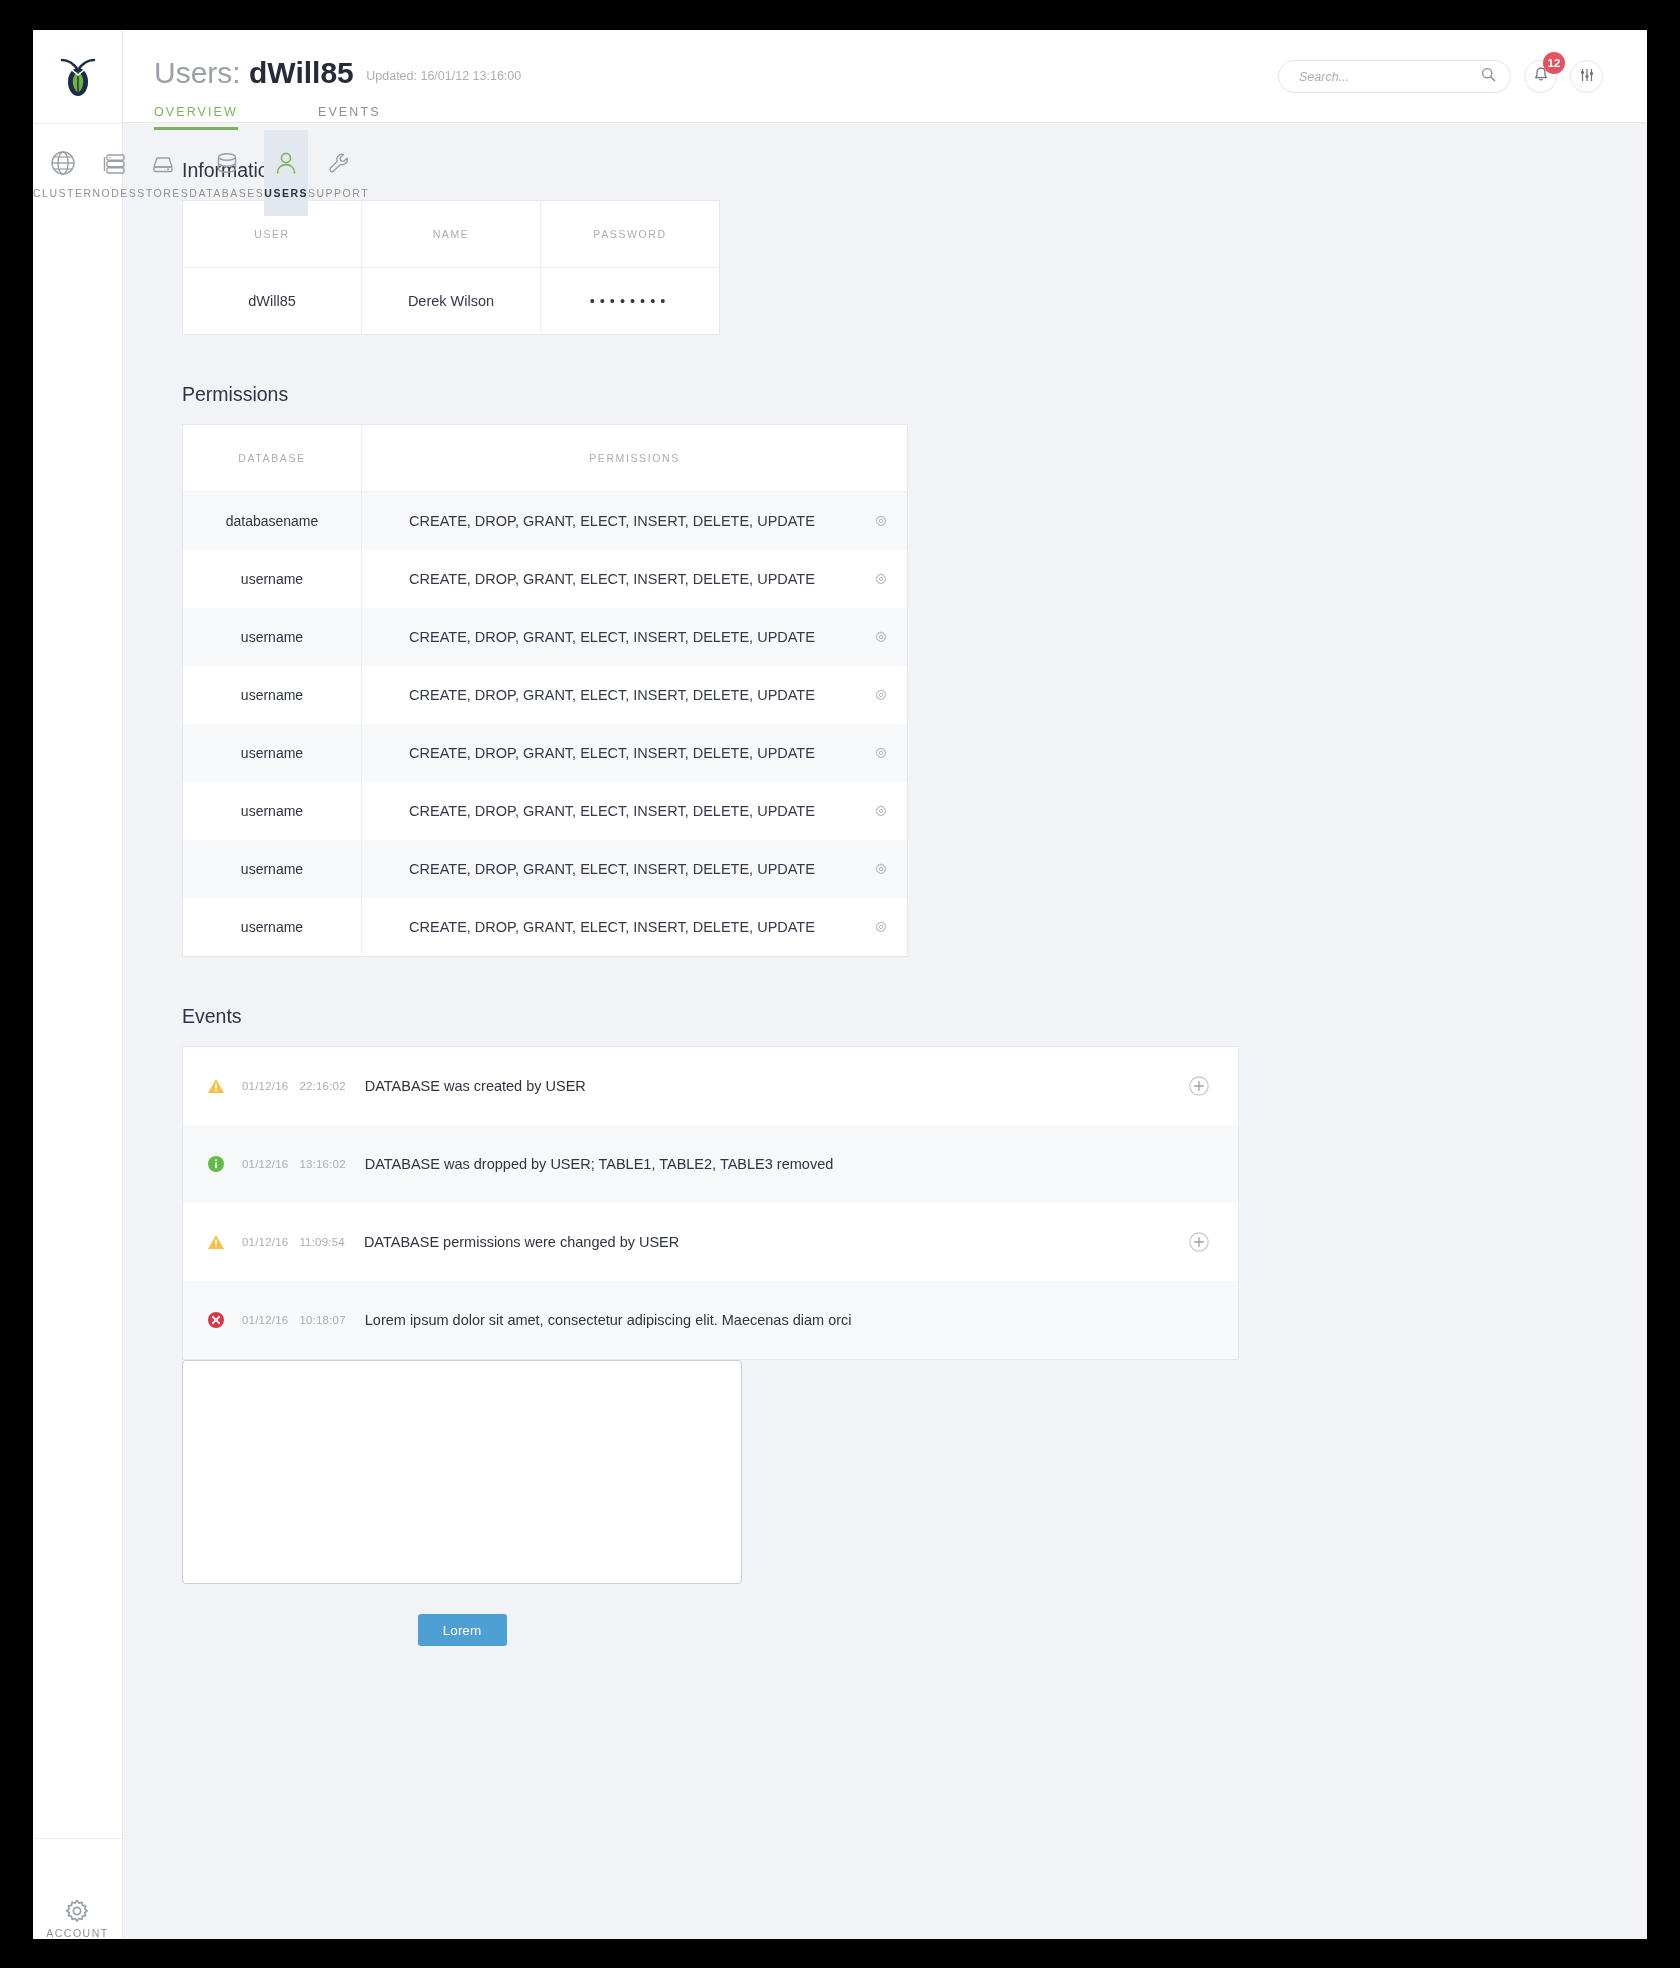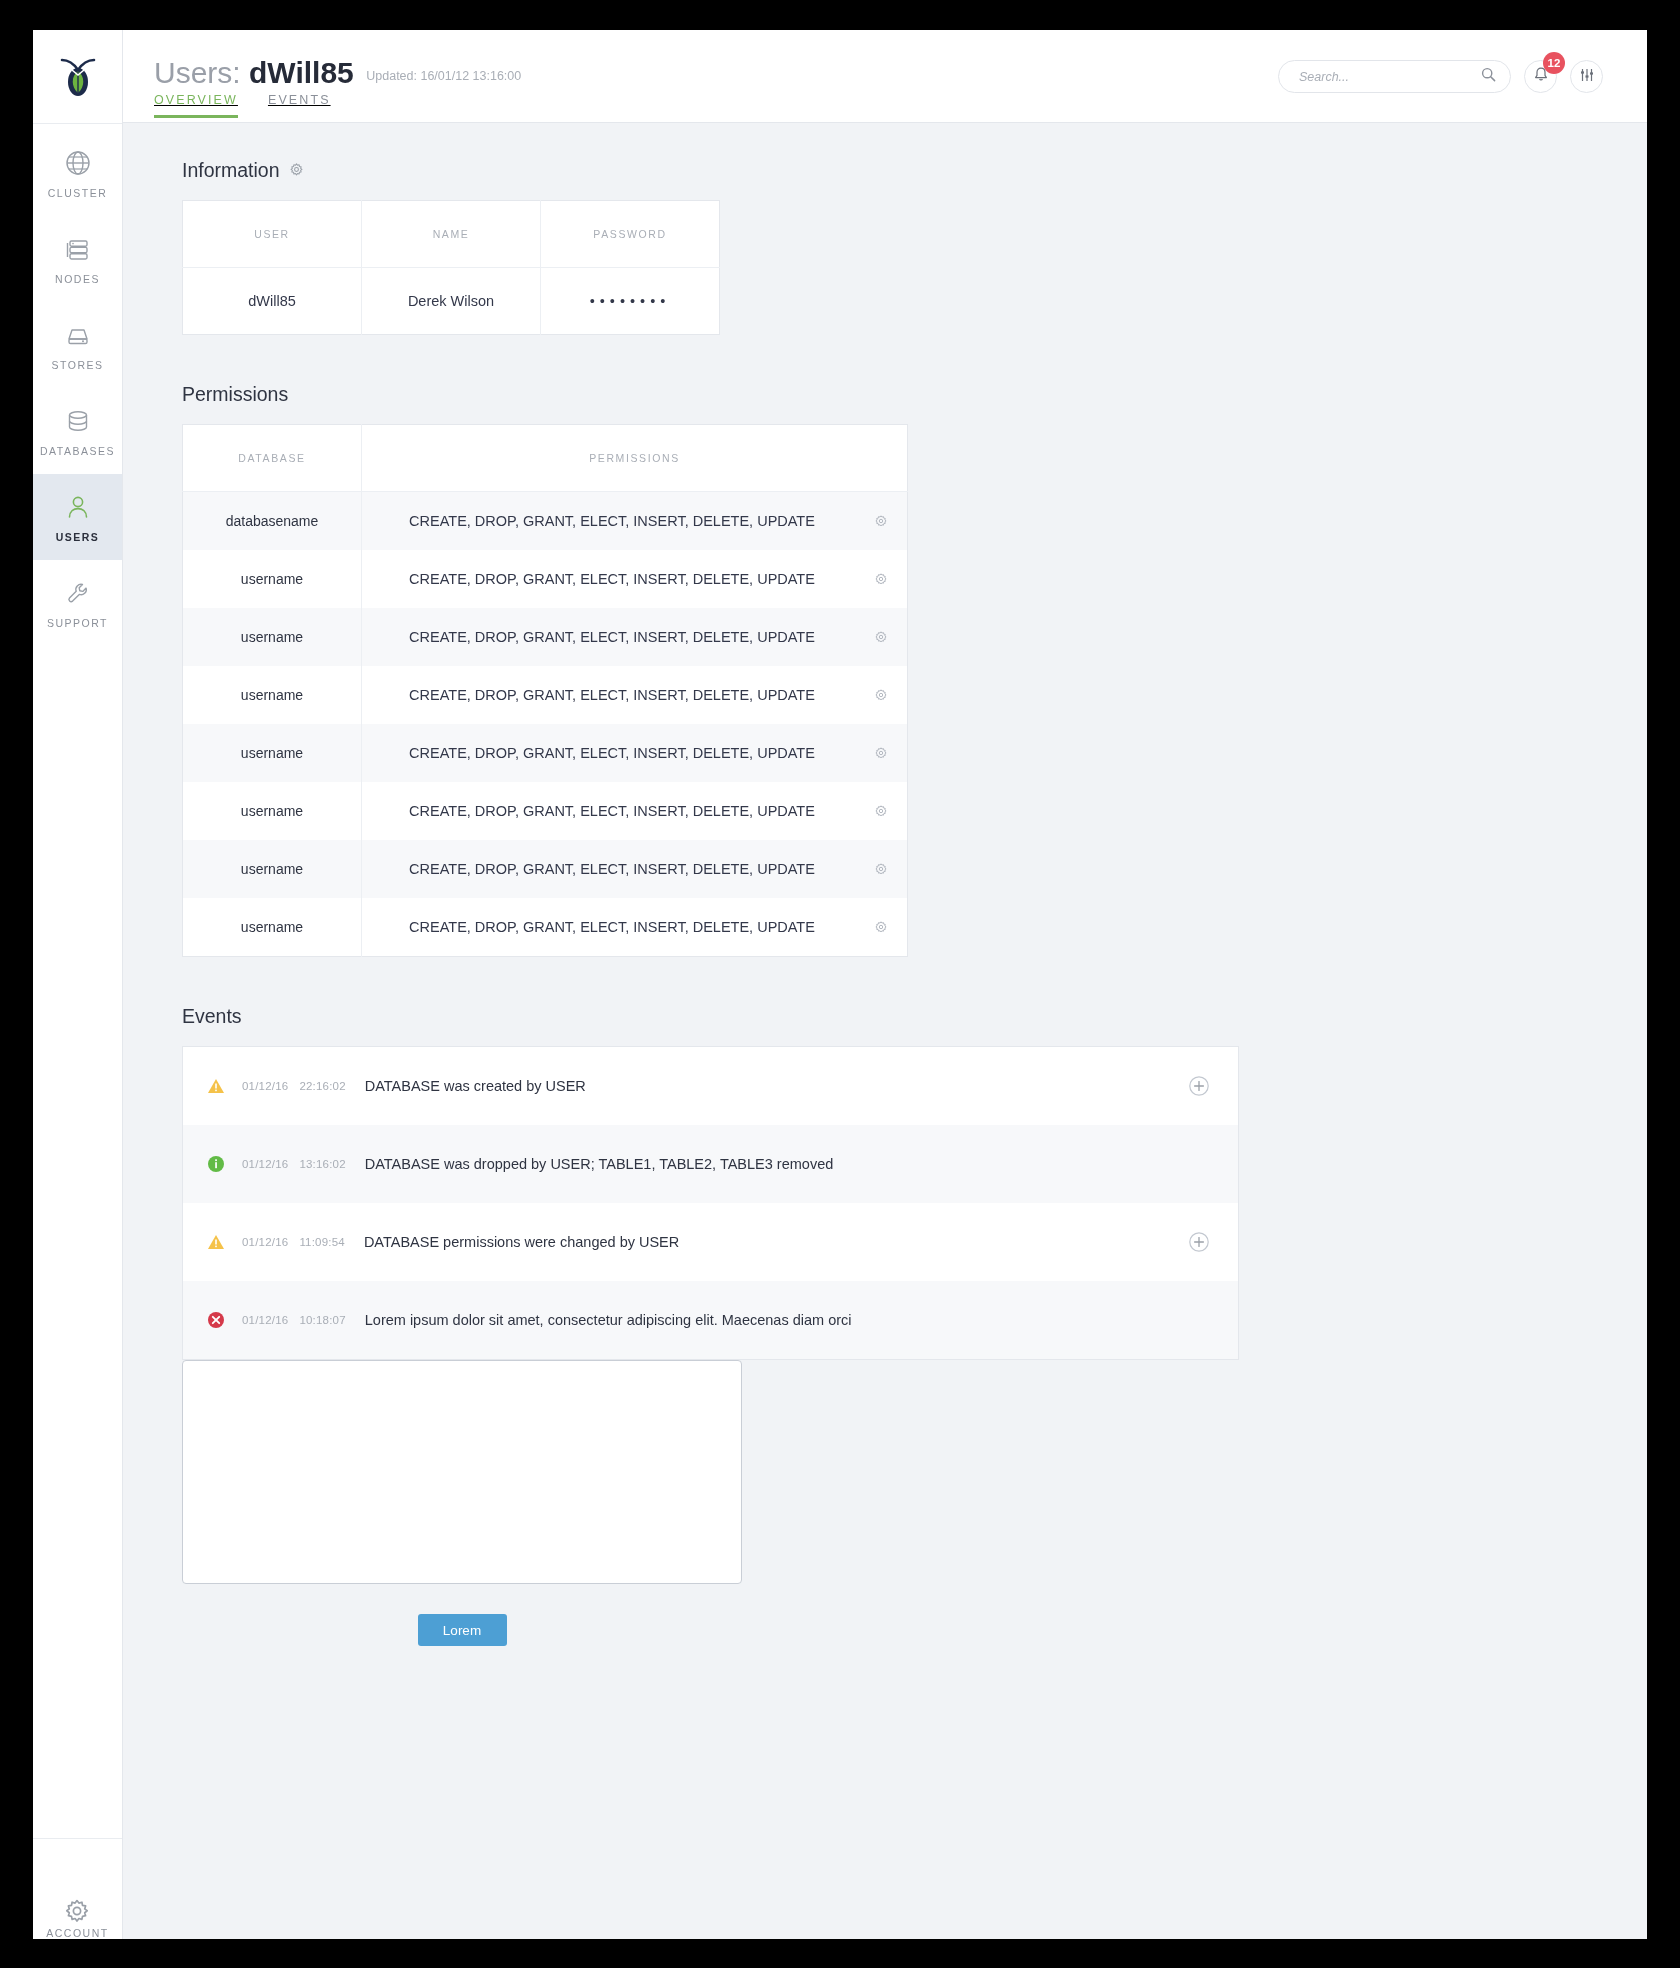--- a/index.html
+++ b/index.html
@@ -32,21 +32,21 @@
     flex-direction: column;
     position: relative;
   }
   .logo-cell {
     height: 93px;
     display: flex;
     align-items: center;
     justify-content: center;
     border-bottom: 1px solid #e9ecf0;
   }
-  .nav-list { display: flex; flex-direction: column; padding-top: 6px; }
+  .nav-list { display: flex; flex-direction: row; padding-top: 6px; }
   .nav-item {
     height: 86px;
     display: flex;
     flex-direction: column;
     align-items: center;
     justify-content: center;
     gap: 9px;
     cursor: pointer;
     position: relative;
   }
@@ -101,23 +101,22 @@
   .page-title strong { color: #262b38; font-weight: 700; }
   .updated {
     display: inline-block;
     margin-left: 8px;
     font-size: 12.5px;
     color: #a9aeb6;
     vertical-align: 3px;
   }
   .tabs {
     display: flex;
-    gap: 30px;
-    margin-top: 5px;
-    text-decoration: underline;
+    gap: 80px;
+    margin-top: 17px;
   }
   .tab {
     font-size: 12.5px;
     letter-spacing: 2.1px;
     color: #8b9099;
     padding-bottom: 11px;
     cursor: pointer;
     position: relative;
   }
   .tab.active { color: #7ab55c; }

